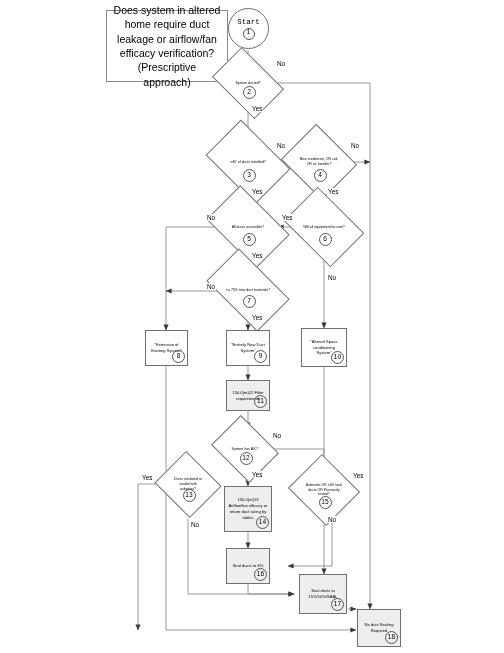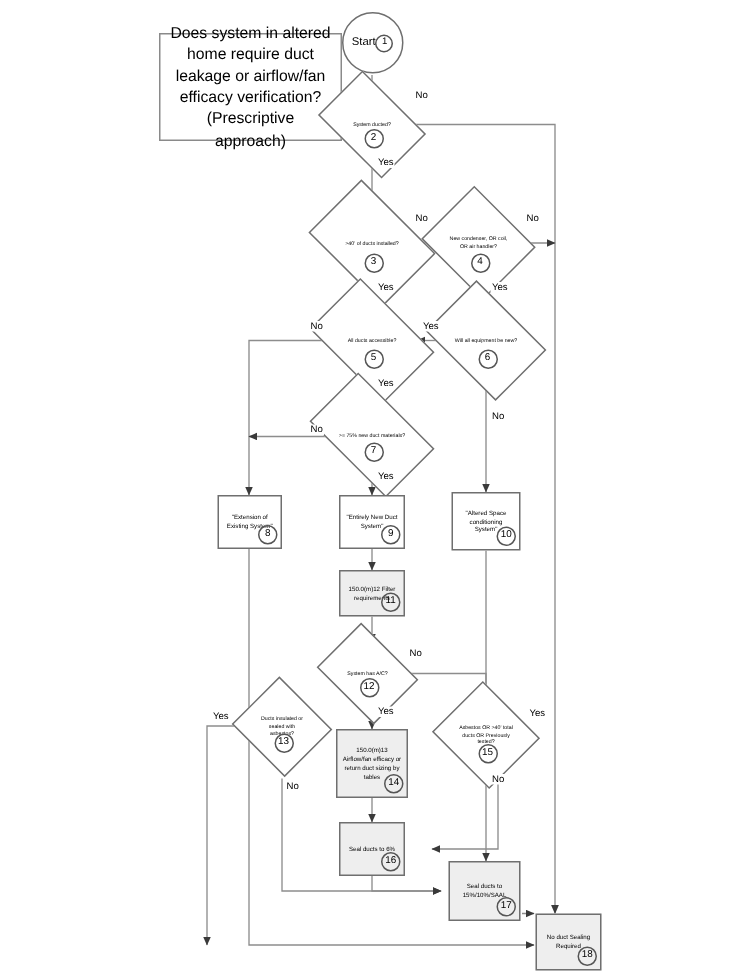--- a/index.html
+++ b/index.html
@@ -23,23 +23,23 @@
     display:flex;align-items:center;justify-content:center;
     text-align:center;
     font-size:10.5px;line-height:1.38;color:#000;
     padding:4px 6px;
   }
 
   .terminator{
     border:1px solid #6f6f6f;
     background:#ffffff;
     border-radius:50%;
-    display:flex;
+    display:flex;flex-direction:column;
     align-items:center;justify-content:center;
-    font-size:7.5px;color:#000;
+    font-size:7.5px;color:#000;font-family:Liberation Mono, monospace;
   }
   .terminator .t-label{margin-bottom:2px;}
 
   
   .box{
     border:1px solid #6f6f6f;
     background:#eeeeee;
     display:flex;align-items:center;justify-content:center;
     text-align:center;
     font-size:4.1px;line-height:1.45;color:#000;
@@ -147,21 +147,21 @@
       <path d="M348,490 L332,490 L332,566 L288,566"></path>
 
       <path d="M324,514 L324,574"></path>
 
       <path d="M248,584 L248,594 L294,594"></path>
 
       <path d="M348,609 L356,609"></path>
     </g>
   </svg>
 
-  <div class="node title-box" style="left:106px;top:22px;width:122px;height:72px;text-align:center;">Does system in altered home require duct leakage or airflow/fan efficacy verification? (Prescriptive approach)</div>
+  <div class="node title-box" style="left:106px;top:10px;width:122px;height:72px;text-align:center;">Does system in altered home require duct leakage or airflow/fan efficacy verification? (Prescriptive approach)</div>
 
   <div class="node terminator" style="left:228px;top:8px;width:41px;height:41px;">
     <span class="t-label">Start</span>
     <span class="step-num">1</span>
   </div>
 
   <div class="node diamond" style="left:218px;top:62px;width:60px;height:42px;">
     <div class="dia-shape"></div>
     <div class="dia-text">System ducted?</div>
     <span class="step-num">2</span>

